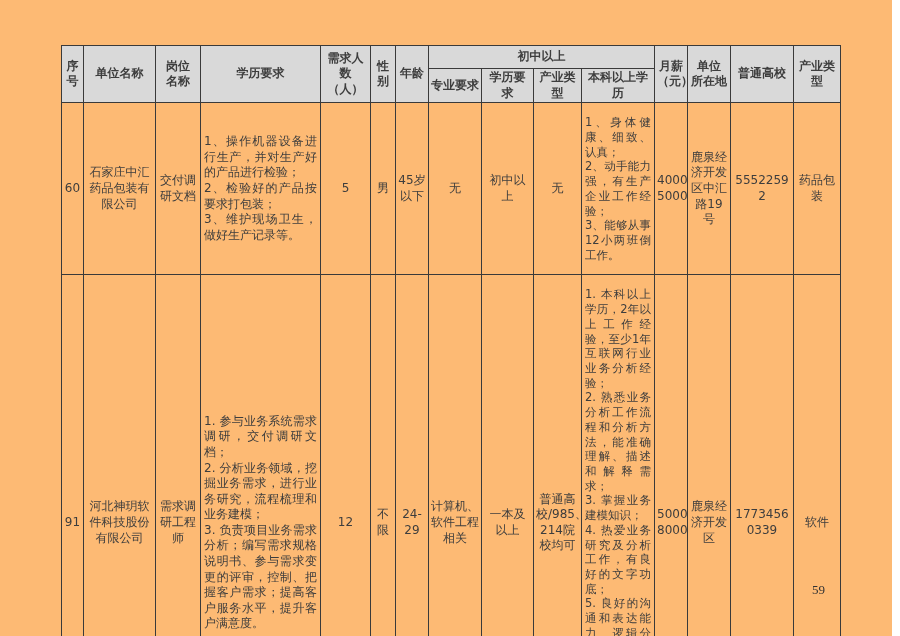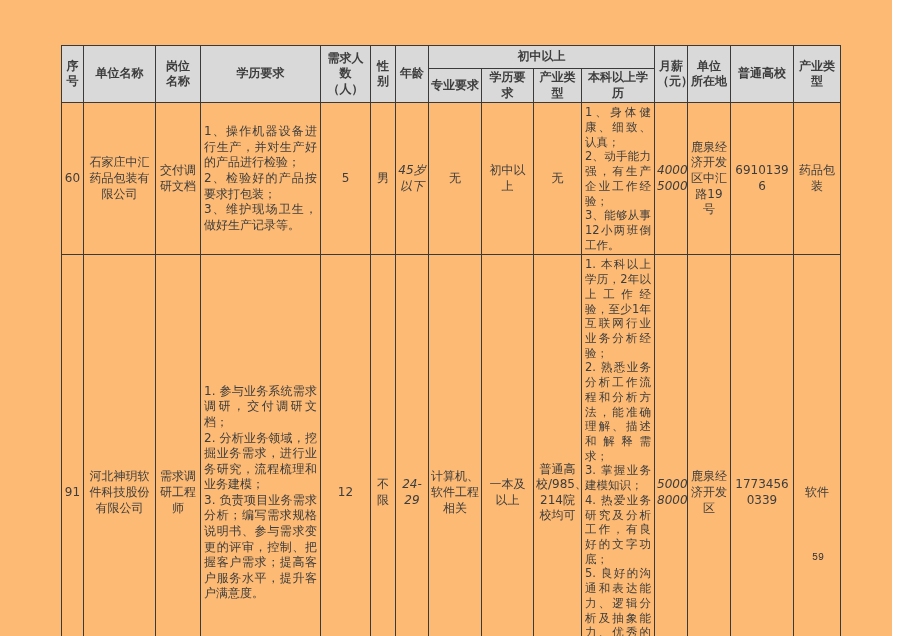--- a/index.html
+++ b/index.html
@@ -21,38 +21,38 @@
     overflow: hidden;
   }
   .job-table th {
     background: #d9d9d9;
     font-weight: bold;
     white-space: pre-line;
   }
   .job-table td { white-space: pre-line; }
   td.cell-left {
     text-align: justify;
-    padding: 2px 3px;
+    padding: 12px 3px;
   }
   td.cell-ability {
     font-size: 11.5px;
     line-height: 1.28;
   }
   td.cell-hotline { word-break: break-all; }
-  td.cell-salary, td.cell-age { word-break: normal; font-style: italic; }
+  td.cell-salary, td.cell-age { word-break: normal; }
 
   tr.hdr-top { height: 23px; }
   tr.hdr-sub { height: 27px; }
   tr.row-90 { height: 112px; }
   tr.row-91 { height: 366px; }
 
   .page-number {
-    position: absolute; left: 812px; top: 552px;
-    font-family: Liberation Mono, monospace;
-    font-size: 10px; color: #333333;
+    position: absolute; left: 812px; top: 582px;
+    font-family: Liberation Serif, serif;
+    font-size: 13px; color: #333333;
   }
 </style>
 </head>
 <body>
 
 <div class="page">
 
   <table class="job-table">
     <colgroup>
       <col style="width:22px">
@@ -110,21 +110,21 @@
         <td>男</td>
         <td class="cell-age">45岁以下</td>
         <td>无</td>
         <td>初中以上</td>
         <td>无</td>
         <td class="cell-left cell-ability">1、身体健康、细致、认真；
 2、动手能力强，有生产企业工作经验；
 3、能够从事12小两班倒工作。</td>
         <td class="cell-salary">4000-5000</td>
         <td>鹿泉经济开发区中汇路19号</td>
-        <td class="cell-hotline">69101396</td>
+        <td class="cell-hotline">55522592</td>
         <td>药品包装</td>
       </tr>
       <tr class="row-91">
         <td>91</td>
         <td>河北神玥软件科技股份有限公司</td>
         <td>需求调研工程师</td>
         <td class="cell-left">1. 参与业务系统需求调研，交付调研文档；
 2. 分析业务领域，挖掘业务需求，进行业务研究，流程梳理和业务建模；
 3. 负责项目业务需求分析；编写需求规格说明书、参与需求变更的评审，控制、把握客户需求；提高客户服务水平，提升客户满意度。</td>
         <td>12</td>

